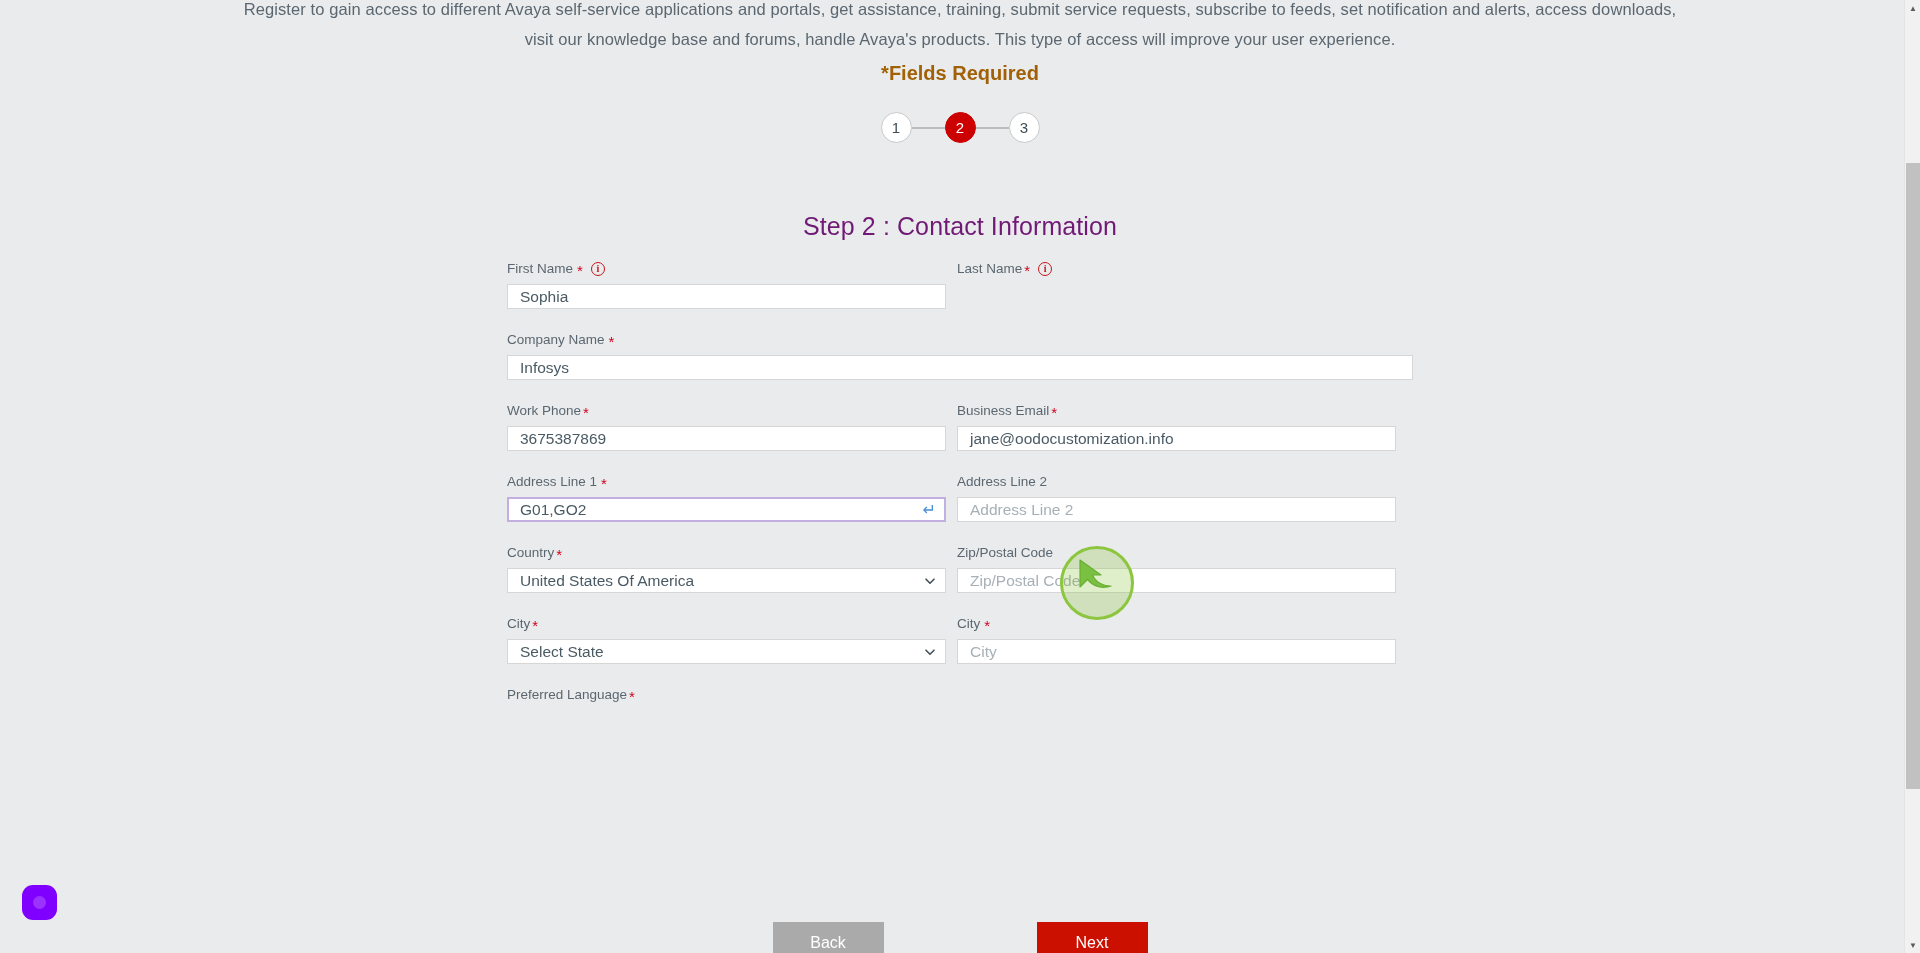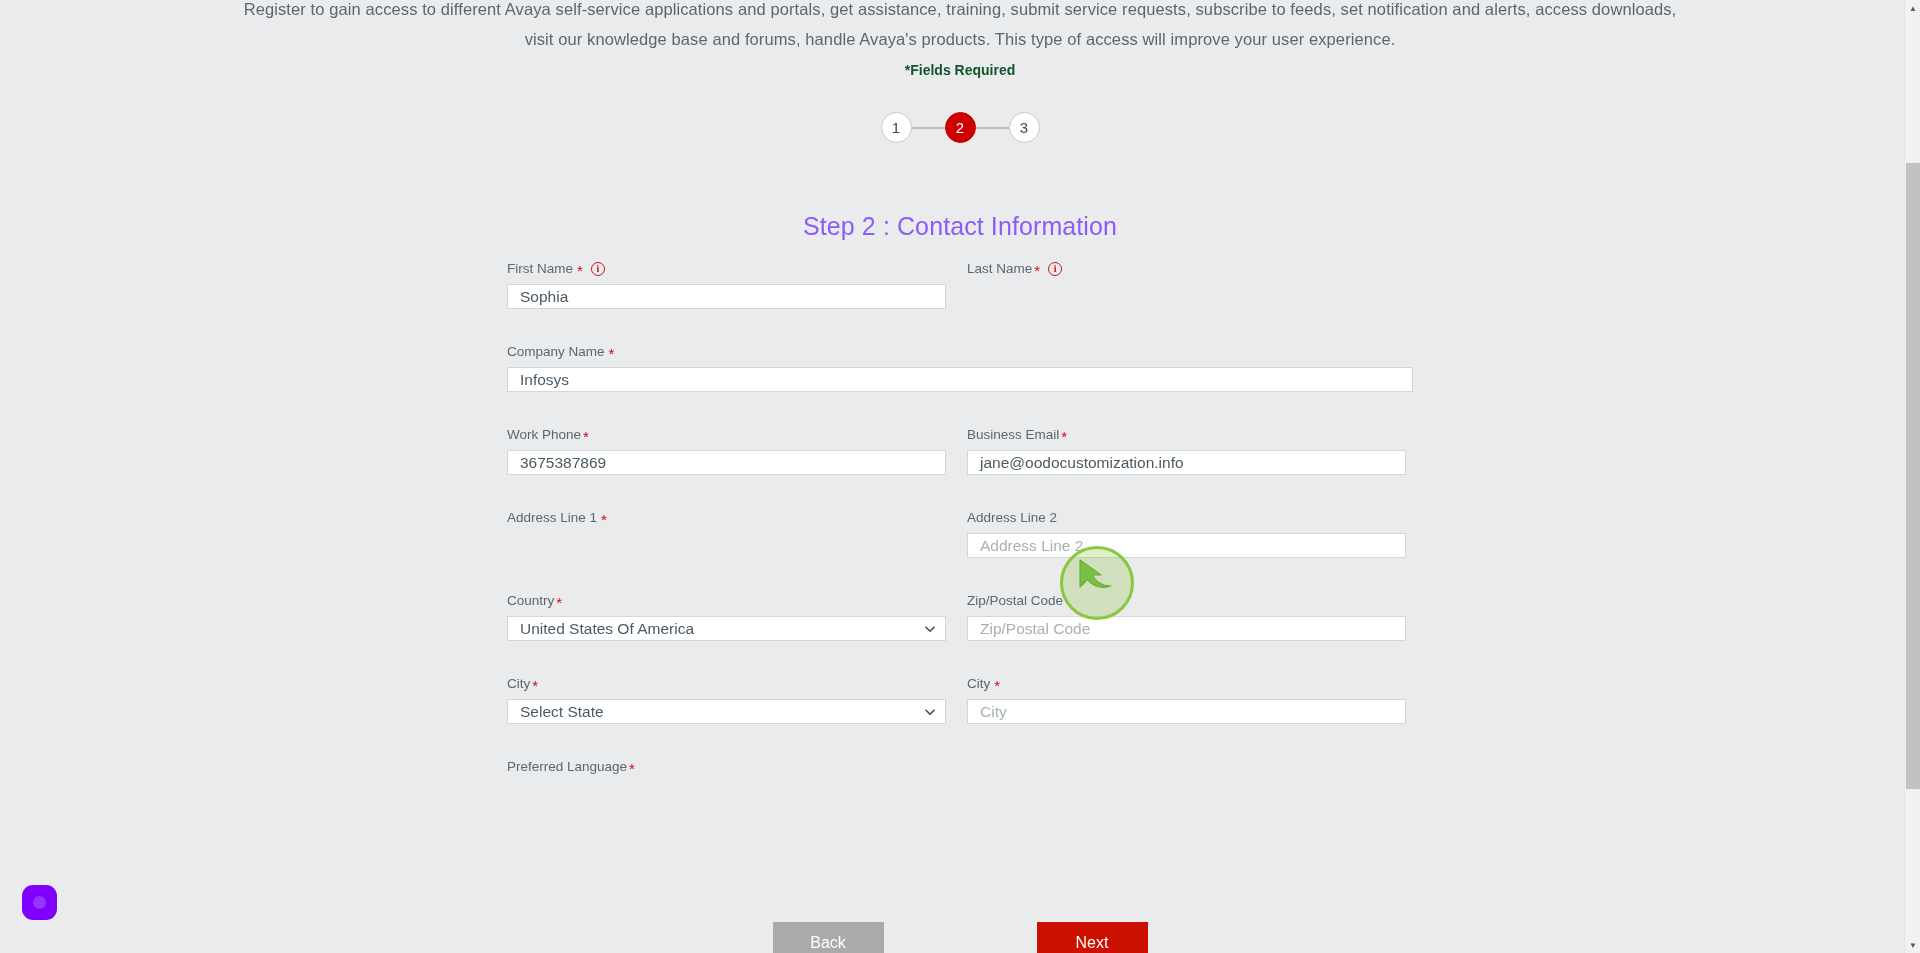--- a/index.html
+++ b/index.html
@@ -26,22 +26,22 @@
     font-size: 16.5px;
     line-height: 30px;
     color: #5b6770;
     letter-spacing: 0.1px;
   }
   .fields-required {
     position: absolute;
     left: 0; top: 62px;
     width: 1920px;
     text-align: center;
-    color: #14532d;
-    font-size: 14px;
+    color: #a16207;
+    font-size: 20px;
     font-weight: 600;
   }
 
   
   .stepper {
     position: absolute;
     left: 0; top: 112px;
     width: 1920px;
     display: flex;
     justify-content: center;
@@ -70,35 +70,35 @@
     background: #bdbdbd;
   }
 
   
   .step-title {
     position: absolute;
     left: 0; top: 212px;
     width: 1920px;
     text-align: center;
     font-size: 25px;
-    color: #8b5cf6;
+    color: #701a75;
     font-weight: 400;
     letter-spacing: 0.1px;
   }
 
   
   .form {
     position: absolute;
     left: 507px; top: 260px;
     width: 906px;
   }
   .row {
     display: flex;
-    gap: 21px;
-    margin-bottom: 34px;
+    gap: 11px;
+    margin-bottom: 22px;
   }
   .field { width: 439px; position: relative; }
   .field.full { width: 906px; }
 
   .label {
     font-size: 13.5px;
     color: #5b6770;
     margin-bottom: 7px;
     height: 17px;
     display: flex;
@@ -304,20 +304,24 @@
         <div class="control">jane@oodocustomization.info</div>
       </div>
     </div>
 
     <div class="row">
       <div class="field">
         <div class="label">
           <span>Address Line 1</span>
           <span class="req">*</span>
         </div>
+        <div class="control focused">
+          <span>G01,GO2</span>
+          <span class="enter-icon">↵</span>
+        </div>
       </div>
       <div class="field">
         <div class="label">
           <span>Address Line 2</span>
           <span class="req"></span>
         </div>
         <div class="control placeholder">Address Line 2</div>
       </div>
     </div>
 

